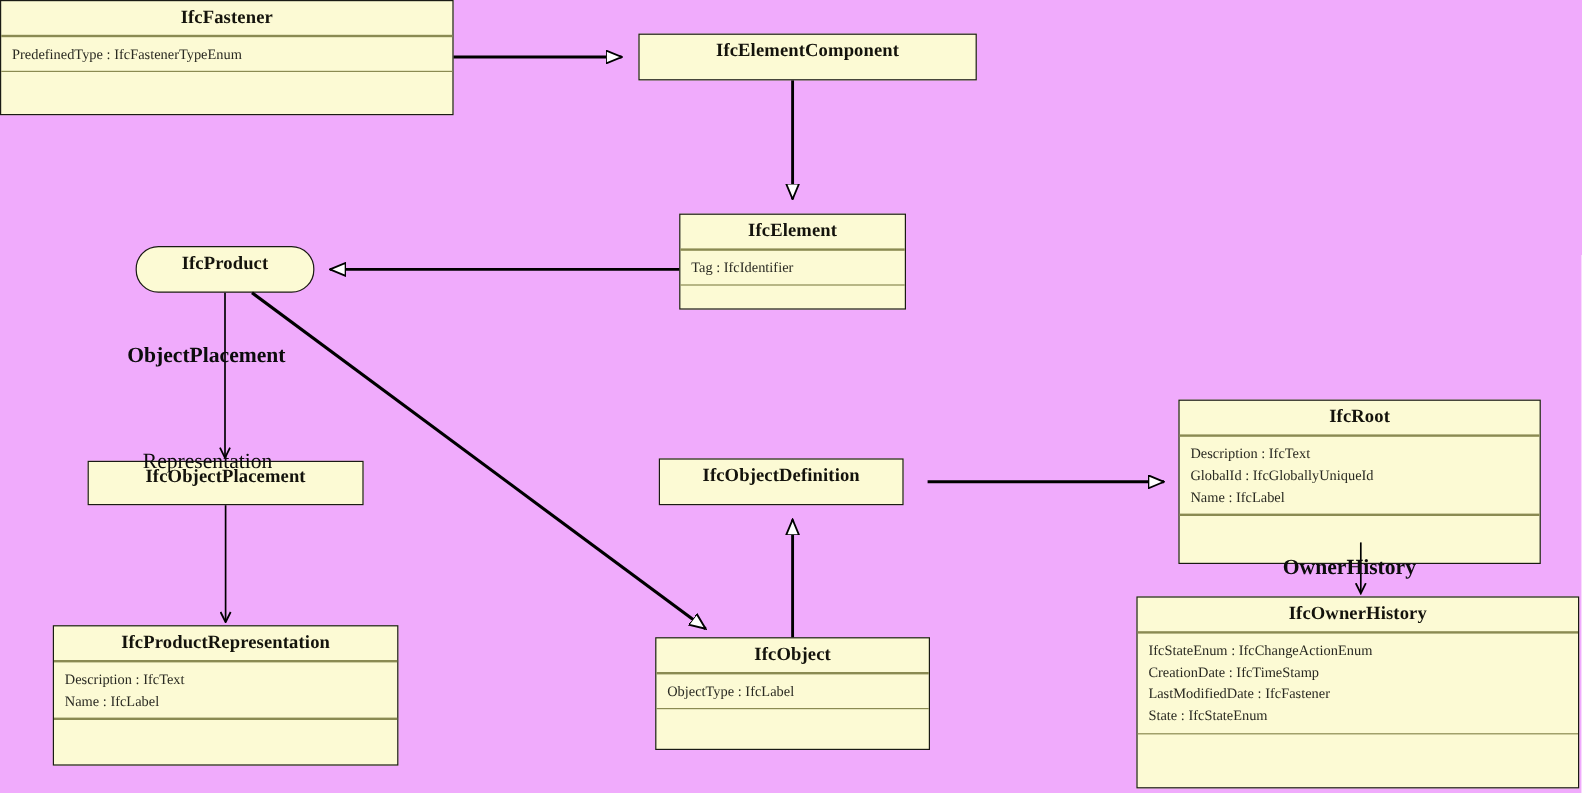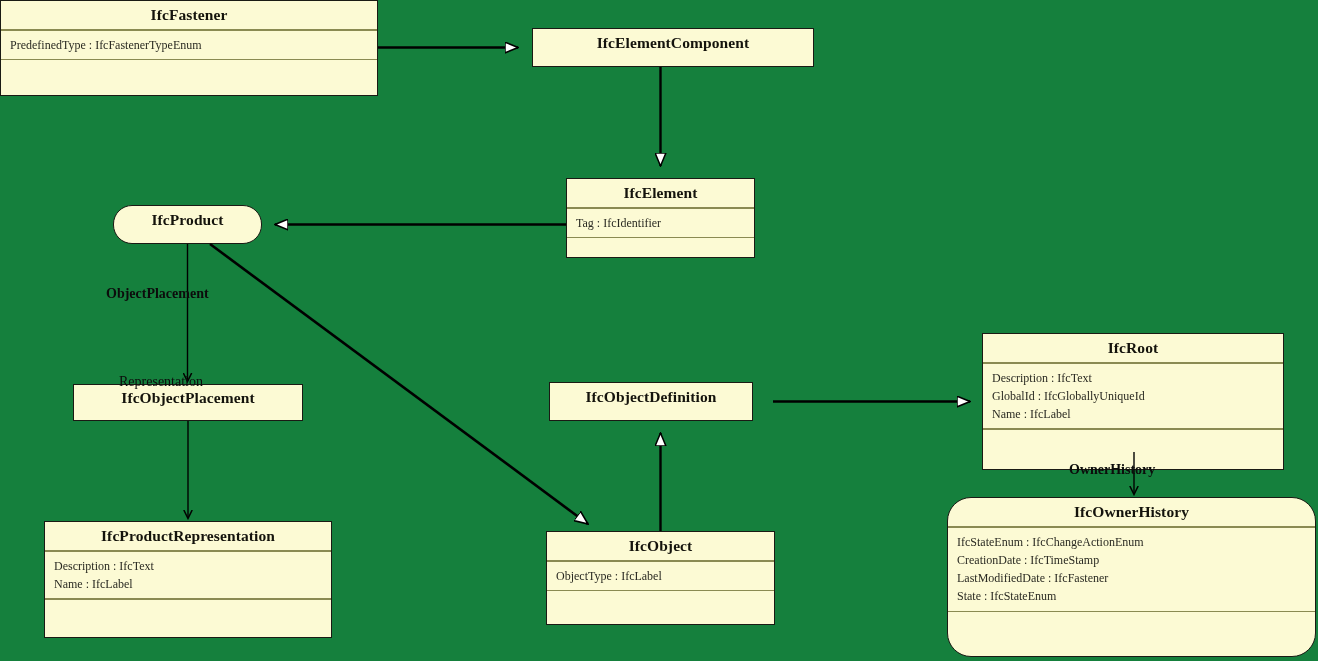--- a/index.html
+++ b/index.html
@@ -7,21 +7,21 @@
     padding: 0;
     background: #ffffff;
   }
   body {
     font-family: "Liberation Serif", "DejaVu Serif", serif;
   }
   #canvas {
     position: relative;
     width: 1318px;
     height: 661px;
-    background: #15803d;
+    background: #f0abfc;
     overflow: hidden;
   }
   
   .uml-class {
     position: absolute;
     background: #fcfad4;
     border: 1.6px solid #1a1a14;
     box-sizing: border-box;
     z-index: 5;
   }
@@ -47,21 +47,21 @@
   }
   .uml-attr {
     white-space: nowrap;
   }
   .uml-empty {
     height: 19px;
   }
   
   .edge-label {
     position: absolute;
-    font-size: 14px;
+    font-size: 18px;
     color: #0c0c0c;
     white-space: nowrap;
     z-index: 12;
     font-family: "Liberation Serif", "DejaVu Serif", serif;
   }
   .edge-label.bold {
     font-weight: bold;
   }
   
   #edges {
@@ -200,21 +200,21 @@
     <div class="uml-sep"></div>
     <div class="uml-attrs">
       <div class="uml-attr">Description : IfcText</div>
       <div class="uml-attr">GlobalId : IfcGloballyUniqueId</div>
       <div class="uml-attr">Name : IfcLabel</div>
     </div>
     <div class="uml-sep"></div>
     <div class="uml-empty"></div>
   </div>
 
-  <div class="uml-class" style="left:947px; top:497px; width:369px; height:160px;border-radius:24px;">
+  <div class="uml-class" style="left:947px; top:497px; width:369px; height:160px;">
     <div class="uml-title">IfcOwnerHistory</div>
     <div class="uml-sep"></div>
     <div class="uml-attrs">
       <div class="uml-attr">IfcStateEnum : IfcChangeActionEnum</div>
       <div class="uml-attr">CreationDate : IfcTimeStamp</div>
       <div class="uml-attr">LastModifiedDate : IfcFastener</div>
       <div class="uml-attr">State : IfcStateEnum</div>
     </div>
     <div class="uml-sep"></div>
     <div class="uml-empty"></div>

